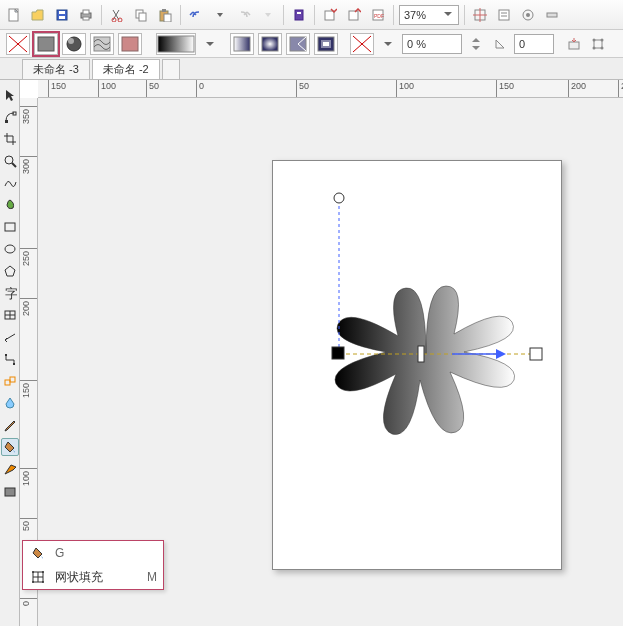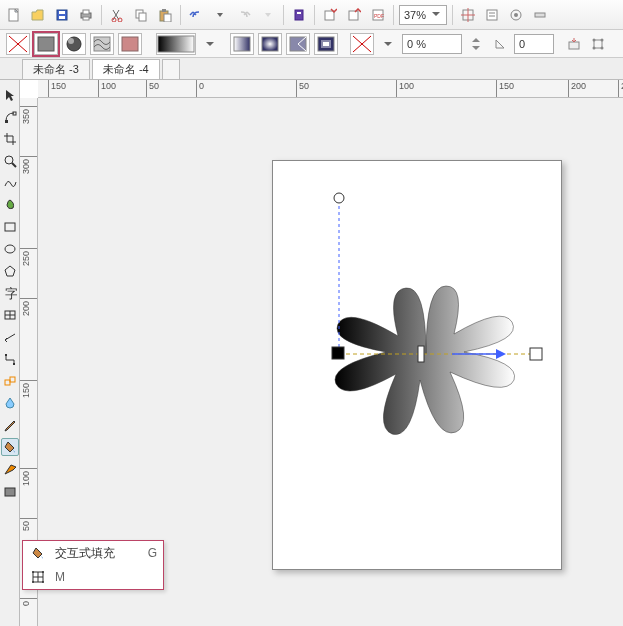--- a/index.html
+++ b/index.html
@@ -1,20 +1,20 @@
 <!DOCTYPE html>
 <html><head>
 <meta charset="utf-8">
 <style>
   * { box-sizing: border-box; }
   body { margin:0; font-family: "Microsoft YaHei", Arial, sans-serif; font-size:11px; background:#fff; color:#333; width:623px; height:626px; overflow:hidden; position:relative; }
   .toolbar { height:30px; background:linear-gradient(#fdfdfd,#eee); border-bottom:1px solid #ccc; display:flex; align-items:center; padding:0 2px; }
   .tbtn { width:22px; height:22px; margin:0 1px; display:flex; align-items:center; justify-content:center; border:1px solid transparent; border-radius:2px; cursor:pointer; }
   .sep { width:1px; height:20px; background:#ccc; margin:0 3px; }
-  .zoom-box { width:48px; height:20px; border:1px solid #aaa; background:#fff; display:flex; align-items:center; padding:0 4px; margin:0 2px; }
+  .zoom-box { width:60px; height:20px; border:1px solid #aaa; background:#fff; display:flex; align-items:center; padding:0 4px; margin:0 2px; }
   .zoom-box span { flex:1; }
   .zoom-box .dd { width:10px; height:8px; }
   .optbar { height:28px; background:#f7f7f7; border-bottom:1px solid #ccc; display:flex; align-items:center; padding:0 4px; }
   .optbar .sw { width:24px; height:22px; border:1px solid #bbb; margin:0 2px; cursor:pointer; background:#fff; }
   .optbar .sw.sel { outline:2px solid #b46; outline-offset:0; }
   .tabrow { height:22px; background:#eee; border-bottom:1px solid #bbb; display:flex; align-items:flex-end; padding-left:22px; }
   .tab { height:20px; padding:0 10px; border:1px solid #bbb; border-bottom:none; background:#f5f5f5; margin-right:2px; display:flex; align-items:center; font-size:11px; cursor:pointer; }
   .tab.active { background:#fff; }
   .ruler-h { position:absolute; left:38px; top:80px; right:0; height:18px; background:#f4f4f4; border-bottom:1px solid #bbb; overflow:hidden; }
   .ruler-h .tick { position:absolute; top:0; height:18px; border-left:1px solid #888; }
@@ -294,21 +294,21 @@
         <circle cx="11" cy="11" r="1.5" fill="#888"></circle>
       </svg>
     </div>
 </div>
 
 <div class="tabrow">
   <div class="tab">
       <span>未命名 -3</span>
     </div>
   <div class="tab active">
-      <span>未命名 -4</span>
+      <span>未命名 -2</span>
     </div>
   <div class="tab" style="width:18px;padding:0"></div>
 </div>
 
 <div class="toolbox">
   <div class="tool">
       <svg width="14" height="14">
         <path d="M3 2 L3 12 L6 9 L8 13 L10 12 L8 8 L11 8 Z" fill="#333"></path>
       </svg>
     </div>
@@ -504,30 +504,30 @@
 </div>
 
 <div class="flyout">
   <div class="flyrow">
     <span class="fico">
         <svg width="14" height="14">
           <path d="M5 2 L11 8 L7 12 L2 7 Z" fill="#c84" stroke="#333"></path>
           <path d="M10 10 Q12 11 12 13" fill="#48c"></path>
         </svg>
       </span>
-    <span class="flab">交互式填充</span>
     <span class="fkey">G</span>
   </div>
   <div class="flyrow">
     <span class="fico">
         <svg width="14" height="14">
           <rect x="2" y="2" width="10" height="10" fill="none" stroke="#333"></rect>
           <line x1="2" y1="7" x2="12" y2="7" stroke="#333"></line>
           <line x1="7" y1="2" x2="7" y2="12" stroke="#333"></line>
           <circle cx="2" cy="2" r="1" fill="#333"></circle>
           <circle cx="12" cy="2" r="1" fill="#333"></circle>
           <circle cx="2" cy="12" r="1" fill="#333"></circle>
           <circle cx="12" cy="12" r="1" fill="#333"></circle>
         </svg>
       </span>
+    <span class="flab">网状填充</span>
     <span class="fkey">M</span>
   </div>
 </div>
 
 </body></html>

